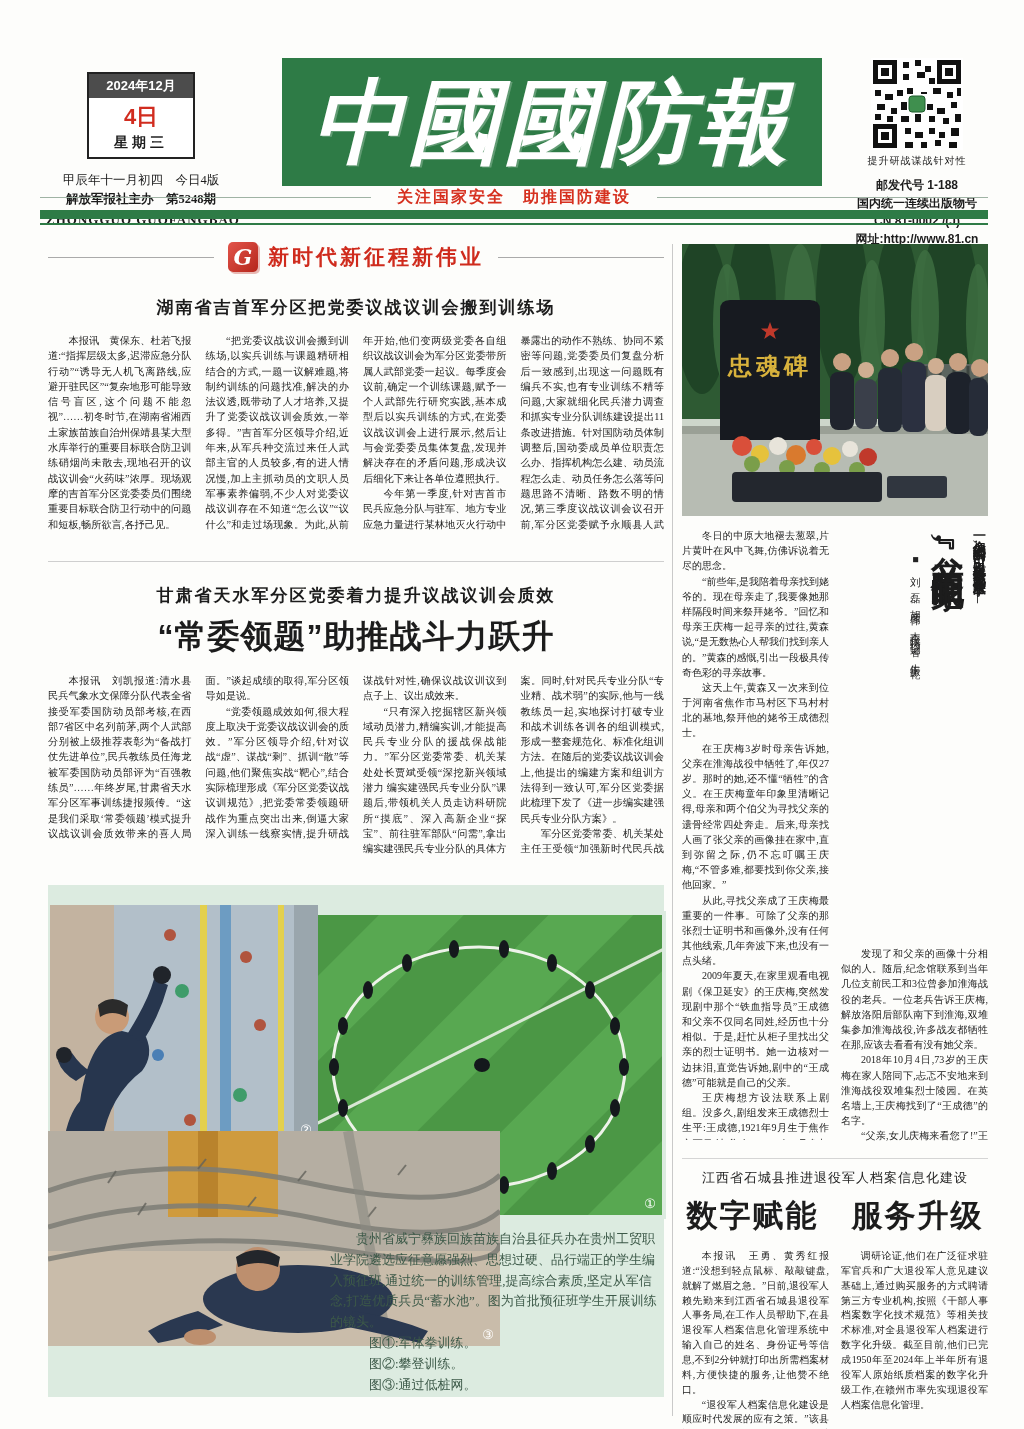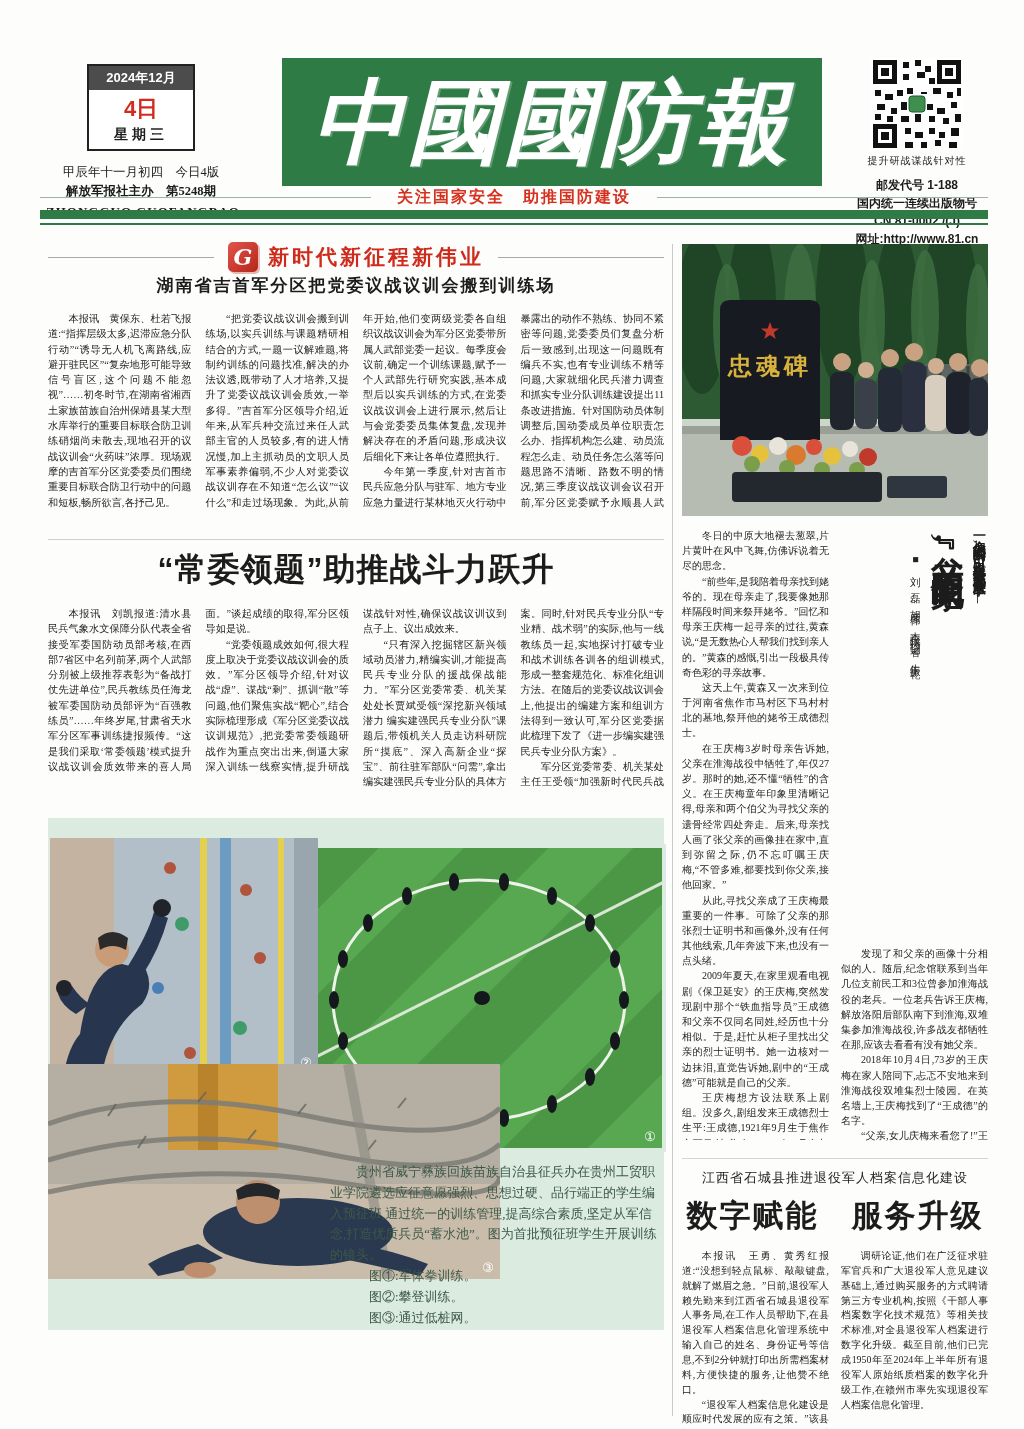--- a/index.html
+++ b/index.html
@@ -4,21 +4,21 @@
 <style>
   * { margin:0; padding:0; box-sizing:border-box; }
   html,body { background:#888; }
   .page {
     position:relative; width:1024px; height:1429px; margin:0 auto;
     background:#fdfdfb; overflow:hidden;
     font-family:"Liberation Serif", serif; color:#1c1c1c;
   }
   
   .date-area { position:absolute; left:46px; top:64px; width:190px; text-align:center; }
-  .date-box { width:108px; margin:0 auto; border:2px solid #222; background:#fff; }
+  .date-box { width:108px; margin:8px auto; border:2px solid #222; background:#fff; }
   .date-box .ym { background:#4c4c4c; color:#fff; font-size:13px; font-weight:bold; padding:3px 0; font-family:"Liberation Sans",sans-serif;}
   .date-box .day { color:#d12c1f; font-size:22px; font-weight:bold; padding:4px 0 0; font-family:"Liberation Sans",sans-serif;}
   .date-box .week { font-size:14px; font-weight:bold; letter-spacing:4px; padding:2px 0 5px; font-family:"Liberation Sans",sans-serif;}
   .date-meta { margin-top:12px; font-size:12.5px; line-height:1.55; white-space:nowrap;}
   .date-meta .b { font-weight:bold; }
   .date-meta .py { font-weight:bold; letter-spacing:1px; font-size:13px; font-family:"Liberation Serif",serif;}
   .masthead {
     position:absolute; left:282px; top:58px; width:540px; height:128px;
     background:#2e7b46; color:#fff; display:flex; align-items:center; justify-content:center;
   }
@@ -47,21 +47,21 @@
   .badge-row .ln { flex:1; height:1px; background:#aaa; }
   .badge { display:flex; align-items:center; padding:0 14px; }
   .badge-logo {
     width:30px; height:30px; background:linear-gradient(135deg,#e2544a,#b5261b);
     border-radius:5px; color:#fff; font-weight:bold; font-size:22px; line-height:30px;
     text-align:center; font-family:"DejaVu Serif",serif; font-style:italic; margin-right:10px;
     box-shadow:2px 2px 0 #e8b9b4;
   }
   .badge-label { color:#cf2b1d; font-size:21px; font-weight:900; letter-spacing:3px; font-family:"Liberation Sans",sans-serif;}
 
-  .kicker { text-align:center; font-weight:bold; font-size:17px; letter-spacing:2px; }
+  .kicker { text-align:center; font-weight:bold; font-size:17px; letter-spacing:2px; margin-top:22px; }
   .headline1 { text-align:center; font-family:"Liberation Sans",sans-serif; font-weight:900; font-size:43px; letter-spacing:1px; margin-top:8px; white-space:nowrap;}
   .headline2 { text-align:center; font-family:"Liberation Sans",sans-serif; font-weight:900; font-size:32px; letter-spacing:1px; margin-top:8px; white-space:nowrap;}
 
   .body-cols { margin-top:14px; column-gap:14px; text-align:justify; overflow:hidden; }
   .body-cols p { text-indent:2em; font-size:10.2px; line-height:1.5; }
   #body1 { column-count:4; height:212px; }
   #body2 { column-count:4; height:198px; }
   .art-sep { height:1px; background:#cfcfcf; margin-top:16px; }
 
   
@@ -207,20 +207,21 @@
 
     <div class="kicker">湖南省吉首军分区把党委议战议训会搬到训练场</div>
     <div id="body1" class="body-cols">
         <p>本报讯　黄保东、杜若飞报道:“指挥层级太多,迟滞应急分队行动”“诱导无人机飞离路线,应避开驻民区”“复杂地形可能导致信号盲区,这个问题不能忽视”……初冬时节,在湖南省湘西土家族苗族自治州保靖县某大型水库举行的重要目标联合防卫训练硝烟尚未散去,现地召开的议战议训会“火药味”浓厚。现场观摩的吉首军分区党委委员们围绕重要目标联合防卫行动中的问题和短板,畅所欲言,各抒己见。</p>
         <p>“把党委议战议训会搬到训练场,以实兵训练与课题精研相结合的方式,一题一议解难题,将制约训练的问题找准,解决的办法议透,既带动了人才培养,又提升了党委议战议训会质效,一举多得。”吉首军分区领导介绍,近年来,从军兵种交流过来任人武部主官的人员较多,有的进人情况慢,加上主抓动员的文职人员军事素养偏弱,不少人对党委议战议训存在不知道“怎么议”“议什么”和走过场现象。为此,从前年开始,他们变两级党委各自组织议战议训会为军分区党委带所属人武部党委一起议。每季度会议前,确定一个训练课题,赋予一个人武部先行研究实践,基本成型后以实兵训练的方式,在党委议战议训会上进行展示,然后让与会党委委员集体复盘,发现并解决存在的矛盾问题,形成决议后细化下来让各单位遵照执行。</p>
         <p>今年第一季度,针对吉首市民兵应急分队与驻军、地方专业应急力量进行某林地灭火行动中暴露出的动作不熟练、协同不紧密等问题,党委委员们复盘分析后一致感到,出现这一问题既有编兵不实,也有专业训练不精等问题,大家就细化民兵潜力调查和抓实专业分队训练建设提出11条改进措施。针对国防动员体制调整后,国动委成员单位职责怎么办、指挥机构怎么建、动员流程怎么走、动员任务怎么落等问题思路不清晰、路数不明的情况,第三季度议战议训会议召开前,军分区党委赋予永顺县人武部协助县国动办组织国防动员平战转换专题研究。</p>
       </div>
 
     <div class="art-sep"></div>
 
+    <div class="kicker">甘肃省天水军分区党委着力提升议战议训会质效</div>
     <div class="headline2">“常委领题”助推战斗力跃升</div>
     <div id="body2" class="body-cols">
         <p>本报讯　刘凯报道:清水县民兵气象水文保障分队代表全省接受军委国防动员部考核,在西部7省区中名列前茅,两个人武部分别被上级推荐表彰为“备战打仗先进单位”,民兵教练员任海龙被军委国防动员部评为“百强教练员”……年终岁尾,甘肃省天水军分区军事训练捷报频传。“这是我们采取‘常委领题’模式提升议战议训会质效带来的喜人局面。”谈起成绩的取得,军分区领导如是说。</p>
         <p>“党委领题成效如何,很大程度上取决于党委议战议训会的质效。”军分区领导介绍,针对议战“虚”、谋战“剩”、抓训“散”等问题,他们聚焦实战“靶心”,结合实际梳理形成《军分区党委议战议训规范》,把党委常委领题研战作为重点突出出来,倒逼大家深入训练一线察实情,提升研战谋战针对性,确保议战议训议到点子上、议出成效来。</p>
         <p>“只有深入挖掘辖区新兴领域动员潜力,精编实训,才能提高民兵专业分队的援战保战能力。”军分区党委常委、机关某处处长贾斌受领“深挖新兴领域潜力 编实建强民兵专业分队”课题后,带领机关人员走访科研院所“摸底”、深入高新企业“探宝”、前往驻军部队“问需”,拿出编实建强民兵专业分队的具体方案。同时,针对民兵专业分队“专业精、战术弱”的实际,他与一线教练员一起,实地探讨打破专业和战术训练各训各的组训模式,形成一整套规范化、标准化组训方法。在随后的党委议战议训会上,他提出的编建方案和组训方法得到一致认可,军分区党委据此梳理下发了《进一步编实建强民兵专业分队方案》。</p>
         <p>军分区党委常委、机关某处主任王受领“加强新时代民兵战斗精神培育”课题后,为把问题找准、课题研透,多次到各县区训练场全程跟训,与参训民兵一起摸爬滚打,在“五同”中研究提出构设真难严实训练环境、发挥典型示范引领作用、开展“争做新时代好民兵”系列活动等加强民兵战斗精神培育措施,这些措施在军分区党委议战议训会上全票通过。</p>
       </div>
 
     <div class="photo-panel">
 

